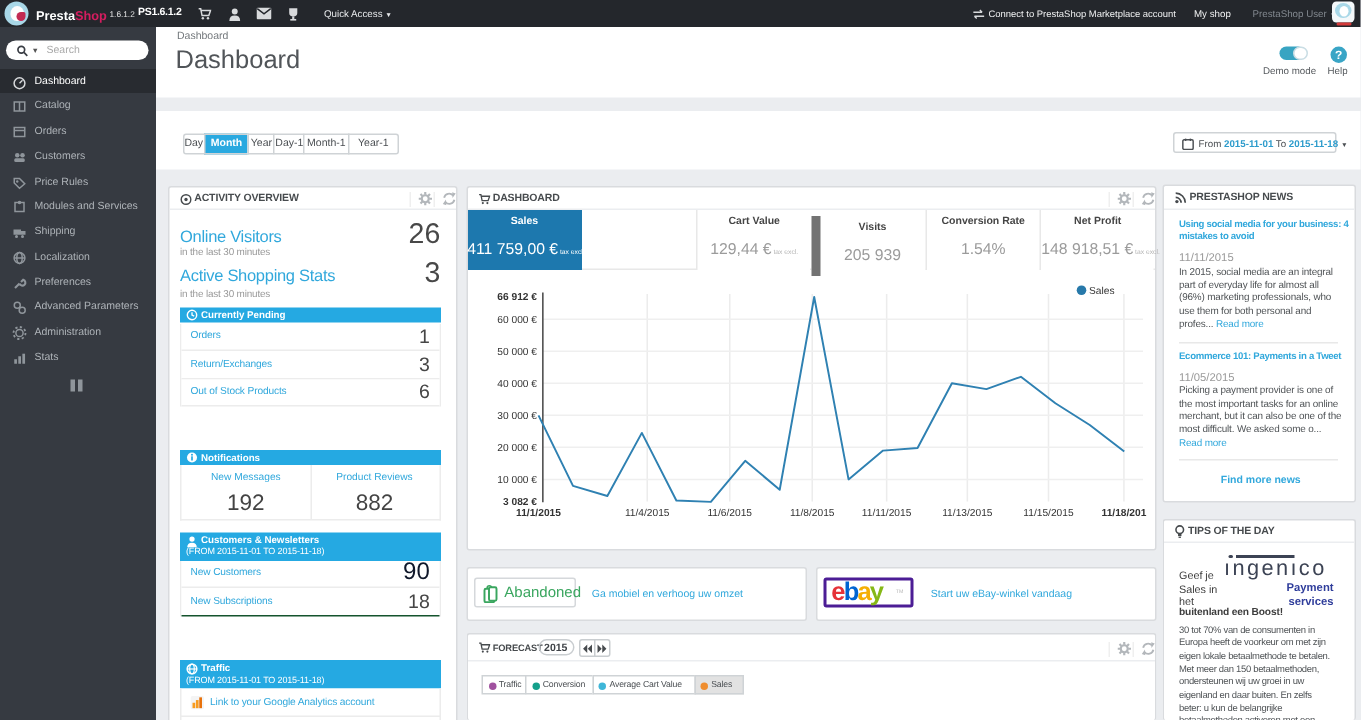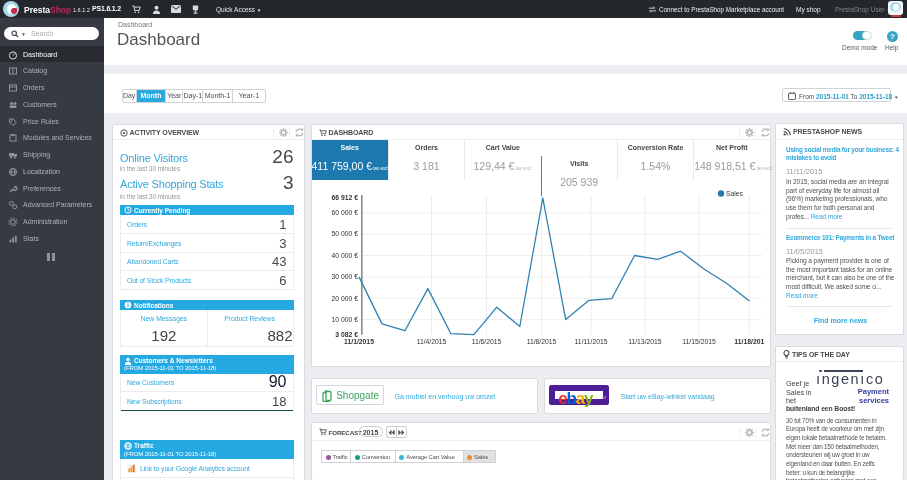--- a/index.html
+++ b/index.html
@@ -223,42 +223,38 @@
     <div style="position:absolute;left:7.5px;top:90.5px;width:173.5px;border-left:1px solid #ececec;border-right:1px solid #ececec">
       <div style="position:relative;height:18.6px;border-bottom:1px solid #ececec;background:#fff">
         <span style="position:absolute;left:6px;top:50%;transform:translateY(-50%);font-size:6.8px;letter-spacing:-0.1px;color:#31a8dc">Orders</span>
         <span style="position:absolute;right:6px;top:50%;transform:translateY(-50%);font-size:13px;color:#464646">1</span>
       </div>
       <div style="position:relative;height:18.6px;border-bottom:1px solid #ececec;background:#fff">
         <span style="position:absolute;left:6px;top:50%;transform:translateY(-50%);font-size:6.8px;letter-spacing:-0.1px;color:#31a8dc">Return/Exchanges</span>
         <span style="position:absolute;right:6px;top:50%;transform:translateY(-50%);font-size:13px;color:#464646">3</span>
       </div>
       <div style="position:relative;height:18.6px;border-bottom:1px solid #ececec;background:#fff">
-        <span style="position:absolute;left:6px;top:50%;transform:translateY(-50%);font-size:6.8px;letter-spacing:-0.1px;color:#31a8dc">Abandoned Carts</span>
-        <span style="position:absolute;right:6px;top:50%;transform:translateY(-50%);font-size:13px;color:#464646">43</span>
-      </div>
-      <div style="position:relative;height:18.6px;border-bottom:1px solid #ececec;background:#fff">
         <span style="position:absolute;left:6px;top:50%;transform:translateY(-50%);font-size:6.8px;letter-spacing:-0.1px;color:#31a8dc">Out of Stock Products</span>
         <span style="position:absolute;right:6px;top:50%;transform:translateY(-50%);font-size:13px;color:#464646">6</span>
       </div>
     </div>
     <div class="bluebar abs" style="left:7.5px;top:174.7px;width:173.5px;height:10.5px">
       <svg width="8" height="8" viewBox="0 0 10 10" style="position:absolute;left:4px;top:1.5px">
         <circle cx="5" cy="5" r="4.2" fill="#fff"></circle>
         <rect x="4.3" y="4" width="1.4" height="3.5" fill="#25a9e2"></rect>
         <circle cx="5" cy="2.7" r="0.8" fill="#25a9e2"></circle>
       </svg>
       <span style="position:absolute;left:14px;top:2px;font-size:6.5px;font-weight:bold">Notifications</span>
     </div>
     <div class="abs" style="left:7.5px;top:185.2px;width:173.5px;height:37.3px;border:1px solid #ececec;border-top:none;background:#fff">
       <div style="position:absolute;left:50%;top:0;bottom:0;width:1px;background:#ececec"></div>
       <span style="position:absolute;left:0;width:50%;top:5px;text-align:center;font-size:6.8px;color:#31a8dc">New Messages</span>
       <span style="position:absolute;right:0;width:50%;top:5px;text-align:center;font-size:6.8px;color:#31a8dc">Product Reviews</span>
       <span style="position:absolute;left:0;width:50%;top:17px;text-align:center;font-size:15px;color:#434343">192</span>
-      <span style="position:absolute;right:0;width:50%;top:17px;text-align:right;font-size:15px;color:#434343">882</span>
+      <span style="position:absolute;right:0;width:50%;top:17px;text-align:center;font-size:15px;color:#434343">882</span>
     </div>
     <div class="bluebar abs" style="left:7.5px;top:229.5px;width:173.5px;height:19px">
       <svg width="8" height="8" viewBox="0 0 10 10" style="position:absolute;left:4px;top:2px">
         <circle cx="5" cy="3" r="2.2" fill="#fff"></circle>
         <path d="M1 10 Q1 6 5 6 Q9 6 9 10 Z" fill="#fff"></path>
       </svg>
       <span style="position:absolute;left:14px;top:2px;font-size:6.5px;font-weight:bold">Customers &amp; Newsletters</span>
       <span style="position:absolute;left:4px;top:10.5px;font-size:6px;letter-spacing:-0.1px">(FROM 2015-11-01 TO 2015-11-18)</span>
     </div>
     <div style="position:absolute;left:7.5px;top:248.5px;width:173.5px;border-left:1px solid #ececec;border-right:1px solid #ececec">
@@ -319,29 +315,25 @@
         <path d="M7.2 0.2 L9.8 1.2 L7.4 4.4 Z" fill="#b3b7bb"></path>
         <path d="M8.8 5.8 A3.8 3.8 0 0 1 2.2 7.4" fill="none" stroke="#b3b7bb" stroke-width="1.4"></path>
         <path d="M2.8 9.8 L0.2 8.8 L2.6 5.6 Z" fill="#b3b7bb"></path>
       </svg>
     </div>
     <div class="abs" style="left:0;top:15px;width:458px;height:40px;border-bottom:1px solid #e8e8e8">
       <div class="abs" style="left:0.0px;top:0;width:76.33333333333333px;height:40px;background:#1d78ae;color:#fff">
         <div style="text-align:center;font-size:7px;font-weight:bold;margin-top:4px">Sales</div>
         <div style="text-align:center;font-size:10.5px;margin-top:9px;white-space:nowrap">411 759,00 €<span style="font-size:4.5px"> tax excl.</span></div>
       </div>
-      <div class="abs" style="left:76.33333333333333px;top:0;width:76.33333333333333px;height:40px;border-left:1px solid #e8e8e8;background:#fff">
-        <div style="text-align:center;font-size:7px;font-weight:bold;color:#454545;margin-top:4px">Orders</div>
-        <div style="text-align:center;font-size:10.5px;color:#9b9b9b;margin-top:9px;white-space:nowrap">3 181</div>
-      </div>
       <div class="abs" style="left:152.66666666666666px;top:0;width:76.33333333333333px;height:40px;border-left:1px solid #e8e8e8;background:#fff">
         <div style="text-align:center;font-size:7px;font-weight:bold;color:#454545;margin-top:4px">Cart Value</div>
         <div style="text-align:center;font-size:10.5px;color:#9b9b9b;margin-top:9px;white-space:nowrap">129,44 €<span style="font-size:4.5px;color:#b5b5b5"> tax excl.</span></div>
       </div>
-      <div class="abs" style="left:229.0px;top:16px;width:76.33333333333333px;height:40px;border-left:1px solid #737373;background:#fff">
+      <div class="abs" style="left:229.0px;top:4px;width:76.33333333333333px;height:40px;border-left:6px solid #737373;background:#fff">
         <div style="text-align:center;font-size:7px;font-weight:bold;color:#454545;margin-top:4px">Visits</div>
         <div style="text-align:center;font-size:10.5px;color:#9b9b9b;margin-top:9px;white-space:nowrap">205 939</div>
       </div>
       <div class="abs" style="left:305.3333333333333px;top:0;width:76.33333333333333px;height:40px;border-left:1px solid #e8e8e8;background:#fff">
         <div style="text-align:center;font-size:7px;font-weight:bold;color:#454545;margin-top:4px">Conversion Rate</div>
         <div style="text-align:center;font-size:10.5px;color:#9b9b9b;margin-top:9px;white-space:nowrap">1.54%</div>
       </div>
       <div class="abs" style="left:381.66666666666663px;top:0;width:76.33333333333333px;height:40px;border-left:1px solid #e8e8e8;background:#fff">
         <div style="text-align:center;font-size:7px;font-weight:bold;color:#454545;margin-top:4px">Net Profit</div>
         <div style="text-align:center;font-size:10.5px;color:#9b9b9b;margin-top:9px;white-space:nowrap">148 918,51 €<span style="font-size:4.5px;color:#b5b5b5"> tax excl.</span></div>
@@ -385,26 +377,26 @@
       </g>
     </svg>
   </div>
 <div class="panel" style="left:310.5px;top:378px;width:227px;height:35.5px">
     <div class="abs" style="left:4.7px;top:6.4px;width:67.5px;height:19.2px;border:1px solid #d5d8db;border-radius:2px;background:#fff">
       <svg width="10" height="12" viewBox="0 0 10 12" style="position:absolute;left:5px;top:3.5px">
         <rect x="1" y="2.5" width="6.5" height="9" rx="1" fill="none" stroke="#3aa65f" stroke-width="1.3"></rect>
         <path d="M2.8 2.5 L2.8 1.8 Q2.8 0.5 4.2 0.5 Q5.7 0.5 5.7 1.8 L5.7 2.5" fill="none" stroke="#3aa65f" stroke-width="1"></path>
         <rect x="4" y="1.5" width="5" height="9" rx="1" fill="#fff" stroke="#3aa65f" stroke-width="1.3"></rect>
       </svg>
-      <span style="position:absolute;left:19px;top:4px;font-size:10px;color:#3aa65f;font-weight:500">Shopgate</span>
+      <span style="position:absolute;left:19px;top:4px;font-size:10px;color:#3aa65f;font-weight:500">Abandoned</span>
     </div>
     <span class="abs" style="left:83px;top:14px;font-size:7px;color:#31a8dc">Ga mobiel en verhoog uw omzet</span>
   </div>
 <div class="panel" style="left:543.5px;top:378px;width:227px;height:35.5px">
-    <div class="abs" style="left:4.7px;top:6.4px;width:60px;height:19.2px;border:6px solid #4c1d95;border-radius:2px;background:#fff">
+    <div class="abs" style="left:4.7px;top:6.4px;width:60px;height:19.2px;border:2px solid #4c1d95;border-radius:2px;background:#fff">
       <span style="position:absolute;left:3px;top:-2px;font-size:17px;font-weight:bold;letter-spacing:-1.2px"><span style="color:#e53238">e</span><span style="color:#0064d2">b</span><span style="color:#f5af02">a</span><span style="color:#86b817">y</span></span>
       <span style="position:absolute;left:46px;top:5px;font-size:3.5px;color:#b5b5b5">TM</span>
     </div>
     <span class="abs" style="left:76px;top:14px;font-size:7px;color:#31a8dc">Start uw eBay-winkel vandaag</span>
   </div>
 <div class="panel" style="left:310.5px;top:422px;width:460px;height:58px;border-bottom:none">
     <div style="position:relative;height:18px;border-bottom:1px solid #ebedf0">
       <svg width="8" height="8" viewBox="0 0 10 10" style="position:absolute;left:7px;top:5px">
         <path d="M0.5 1 L2 1 L3 6 L8 6 L9.3 2.3 L2.4 2.3" fill="none" stroke="#474b4e" stroke-width="1.1"></path>
         <circle cx="3.6" cy="8" r="0.9" fill="#474b4e"></circle>

